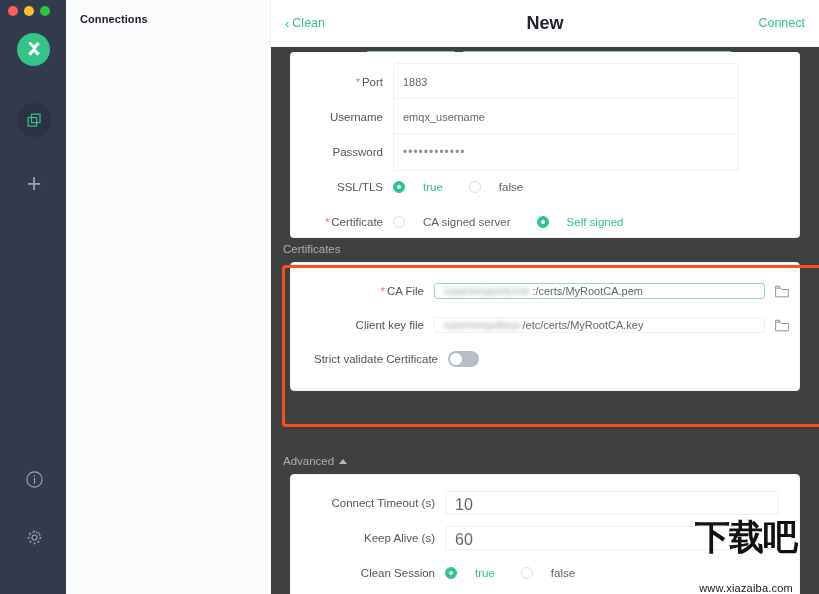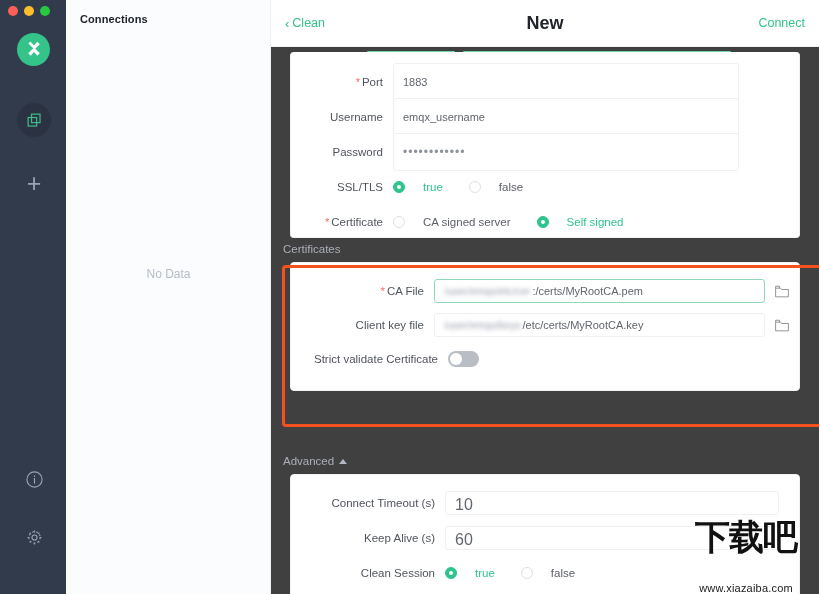--- a/index.html
+++ b/index.html
@@ -213,21 +213,21 @@
     padding: 11px 0 14px 0;
   }
   .cert-row { display: flex; align-items: center; height: 34px; }
   .cert-label {
     width: 143px; flex: 0 0 143px;
     text-align: right; padding-right: 10px;
     font-size: 11.5px; color: #51555f; white-space: nowrap;
   }
   .cert-label .star { color: #f56c6c; margin-right: 2px; }
   .cert-field {
-    flex: 1 1 auto; height: 24px;
+    flex: 1 1 auto; height: 16px;
     border: 1px solid #eef0f3; border-radius: 3px;
     display: flex; align-items: center;
     padding: 0 9px; overflow: hidden;
     font-size: 11px; color: #62666f;
     background: #fff;
     position: relative;
   }
   .cert-field.focused { border-color: #8fd9b8; }
   .blur-text {
     color: #9aa0ab;
@@ -347,21 +347,20 @@
                    M5.8 5.8 l1.7 1.7 M16.5 16.5 l1.7 1.7
                    M18.2 5.8 l-1.7 1.7 M7.5 16.5 l-1.7 1.7"></path>
           <circle cx="12" cy="12" r="7.2" stroke-dasharray="2.4 2.6"></circle>
         </g>
       </svg>
     </div>
   </div>
 
   <div class="list-pane">
     <div class="list-title">Connections</div>
-    <div class="no-data">No Data</div>
   </div>
 
   <div class="main">
 
     <div class="topbar">
       <div class="back">
         <span class="chev">‹</span>
         <span>Clean</span>
       </div>
       <div class="topbar-title">New</div>

